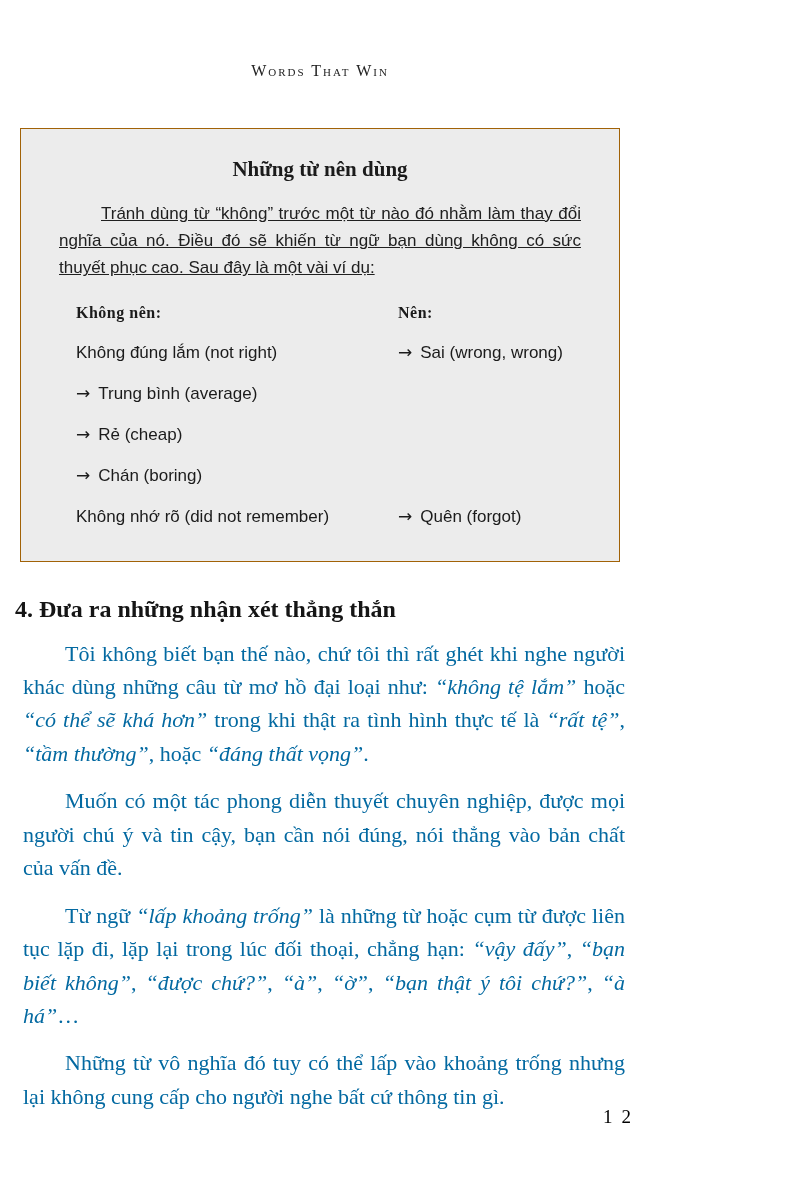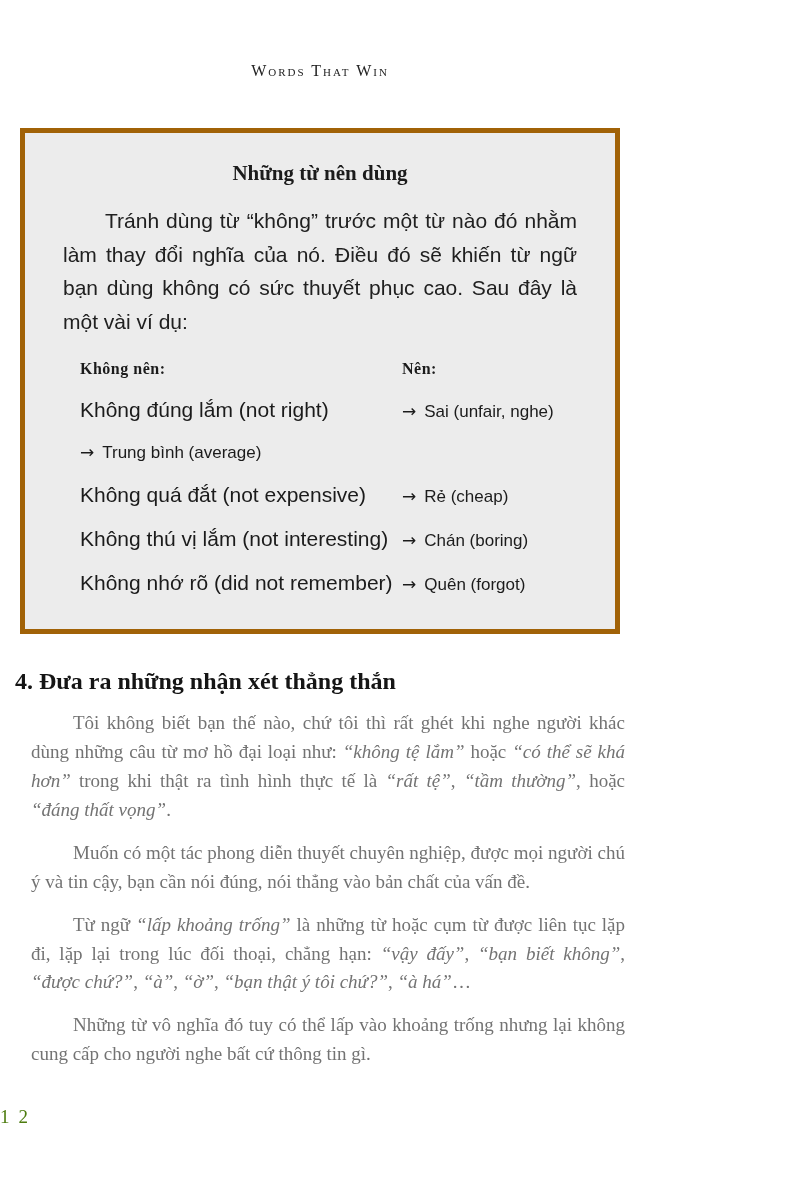--- a/index.html
+++ b/index.html
@@ -23,50 +23,51 @@
     font-variant: small-caps;
     font-size: 16px;
     letter-spacing: 2px;
     color: #222;
   }
   .callout-box {
     margin: 48px auto 0 auto;
     width: 600px;
     box-sizing: border-box;
     background: #ececec;
-    border: 5px solid #a16207;
+    border: 1px solid #a16207;
     padding: 20px 38px 30px 38px;
   }
   .box-title {
     text-align: center;
     font-weight: bold;
     font-size: 21px;
     margin: 8px 0 18px 0;
     font-family: "Liberation Serif", serif;
   }
   .box-intro {
     font-family: "Liberation Sans", sans-serif;
-    font-size: 21px;
+    font-size: 17px;
     line-height: 1.6;
     text-align: justify;
     text-indent: 42px;
     margin: 0 0 22px 0;
     color: #202020;
+    text-decoration: underline;
   }
   .box-table { width: 100%; }
   .box-row {
     display: flex;
     align-items: baseline;
     margin: 0 0 20px 17px;
   }
   .box-row:last-child { margin-bottom: 4px; }
   .col-left {
     flex: 0 0 322px;
     font-family: "Liberation Sans", sans-serif;
-    font-size: 21px;
+    font-size: 17px;
   }
   .col-right {
     flex: 1;
     font-family: "Liberation Sans", sans-serif;
     font-size: 17px;
     display: flex;
     align-items: baseline;
   }
   .box-head .col-left, .box-head .col-right {
     font-family: "Liberation Serif", serif;
@@ -83,37 +84,38 @@
     margin: 0 auto;
     padding: 0 0 0 0;
   }
   .section-heading {
     font-size: 24px;
     font-weight: bold;
     margin: 34px 0 6px 0;
     color: #151515;
   }
   .body-para {
-    font-size: 19px;
+    font-size: 22px;
     line-height: 1.52;
     text-align: justify;
     text-indent: 42px;
-    margin: 14px 0 14px 16px;
-    color: #737373;
+    margin: 14px 0 14px 8px;
+    color: #0369a1;
   }
   .body-para i { font-style: italic; }
   .page-number {
     position: absolute;
     left: 0;
     right: 0;
     bottom: 72px;
-    text-align: left;
+    text-align: right;
     font-size: 19px;
     letter-spacing: 9px;
-    color: #4d7c0f;
+    padding-left: 9px; 
+    color: #000000;
   }
 </style>
 </head>
 <body>
 
 <div class="page">
 
   <div class="running-header">Words That Win</div>
 
   <div class="callout-box">
@@ -123,41 +125,39 @@
     <div class="box-table">
       <div class="box-row box-head">
         <span class="col-left">Không nên:</span>
         <span class="col-right">Nên:</span>
       </div>
 
       <div class="box-row">
         <span class="col-left">Không đúng lắm (not right)</span>
         <span class="col-right">
           <span class="arrow">→</span>
-          <span>Sai (unfair, nghe)</span>
+          <span>Sai (wrong, wrong)</span>
         </span>
       </div>
 
       <div class="box-row">
         <span class="col-right">
           <span class="arrow">→</span>
           <span>Trung bình (average)</span>
         </span>
       </div>
 
       <div class="box-row">
-        <span class="col-left">Không quá đắt (not expensive)</span>
         <span class="col-right">
           <span class="arrow">→</span>
           <span>Rẻ (cheap)</span>
         </span>
       </div>
 
       <div class="box-row">
-        <span class="col-left">Không thú vị lắm (not interesting)</span>
         <span class="col-right">
           <span class="arrow">→</span>
           <span>Chán (boring)</span>
         </span>
       </div>
 
       <div class="box-row">
         <span class="col-left">Không nhớ rõ (did not remember)</span>
         <span class="col-right">
           <span class="arrow">→</span>

